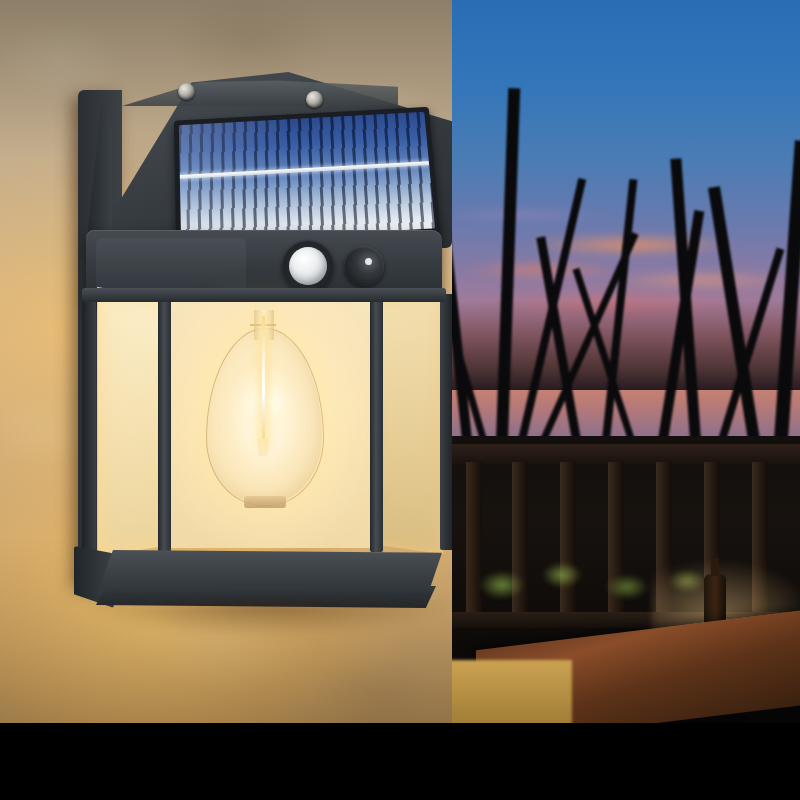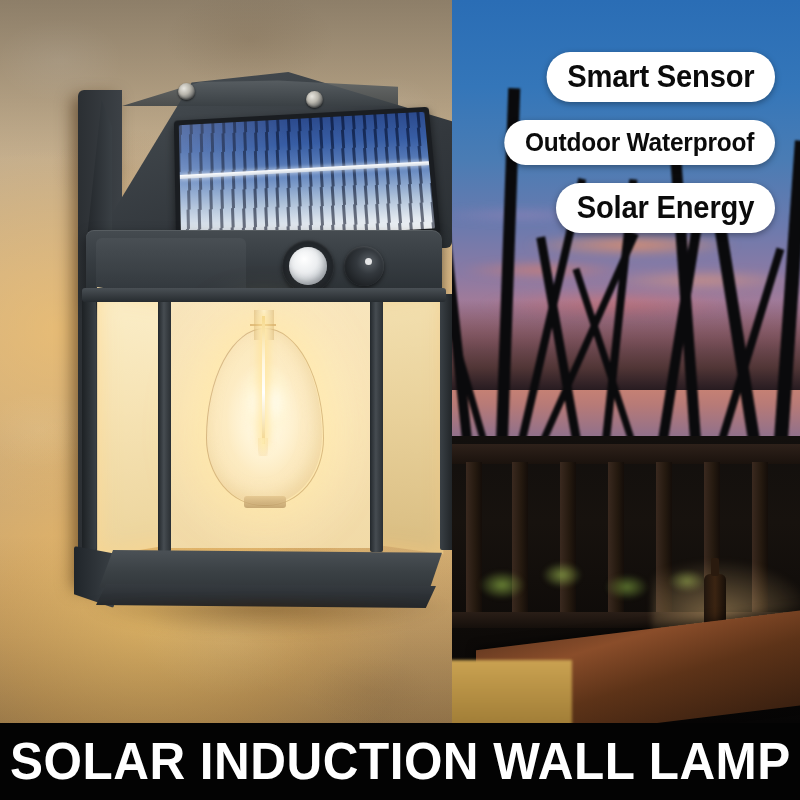--- a/index.html
+++ b/index.html
@@ -490,24 +490,16 @@
     <div class="baluster" style="left:204px;"></div>
     <div class="baluster" style="left:252px;"></div>
     <div class="baluster" style="left:300px;"></div>
     <div class="rail-bottom"></div>
     <div class="greenery"></div>
     <div class="warm-pool"></div>
     <div class="bottle"></div>
     <div class="table"></div>
     <div class="table-cloth"></div>
 
-    <div id="pills">
-      <div class="pill p1">Smart Sensor</div>
-      <div class="pill p2">Outdoor Waterproof</div>
-      <div class="pill p3">Solar Energy</div>
-    </div>
   </div>
 
-  <div id="banner">
-    <div id="banner-text">SOLAR INDUCTION WALL LAMP</div>
-  </div>
 
 </div>
 
 </body></html>

